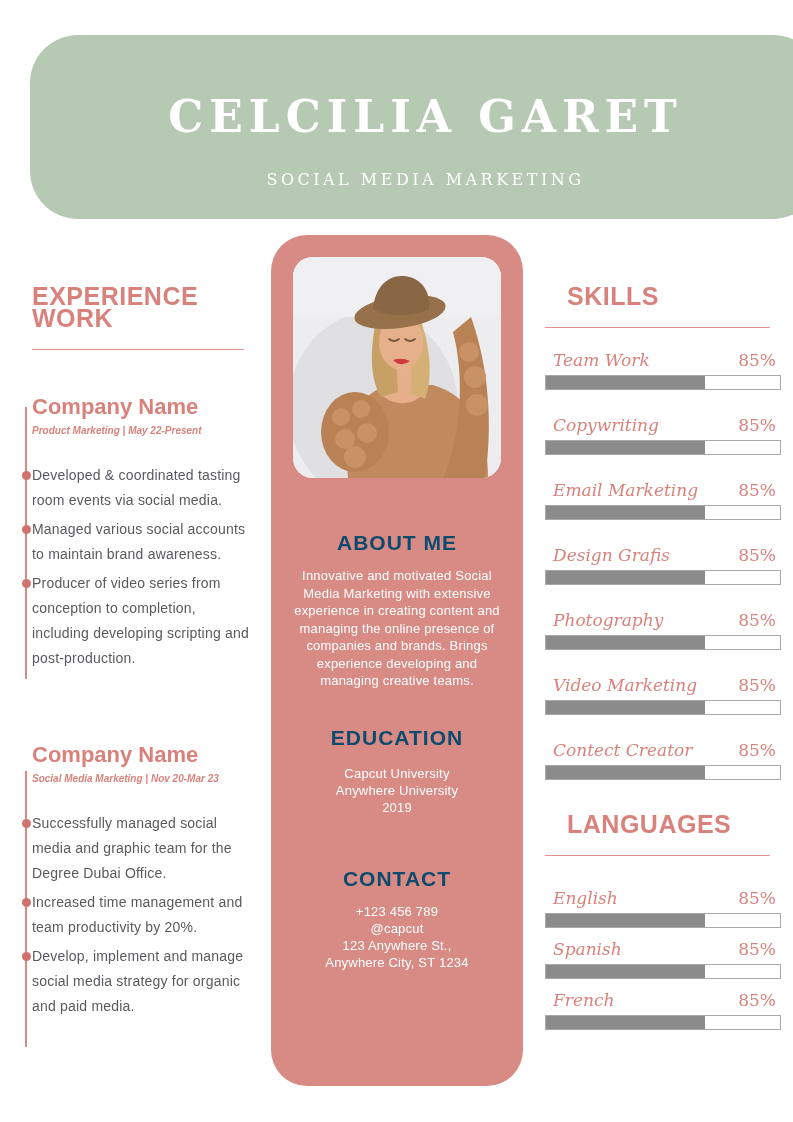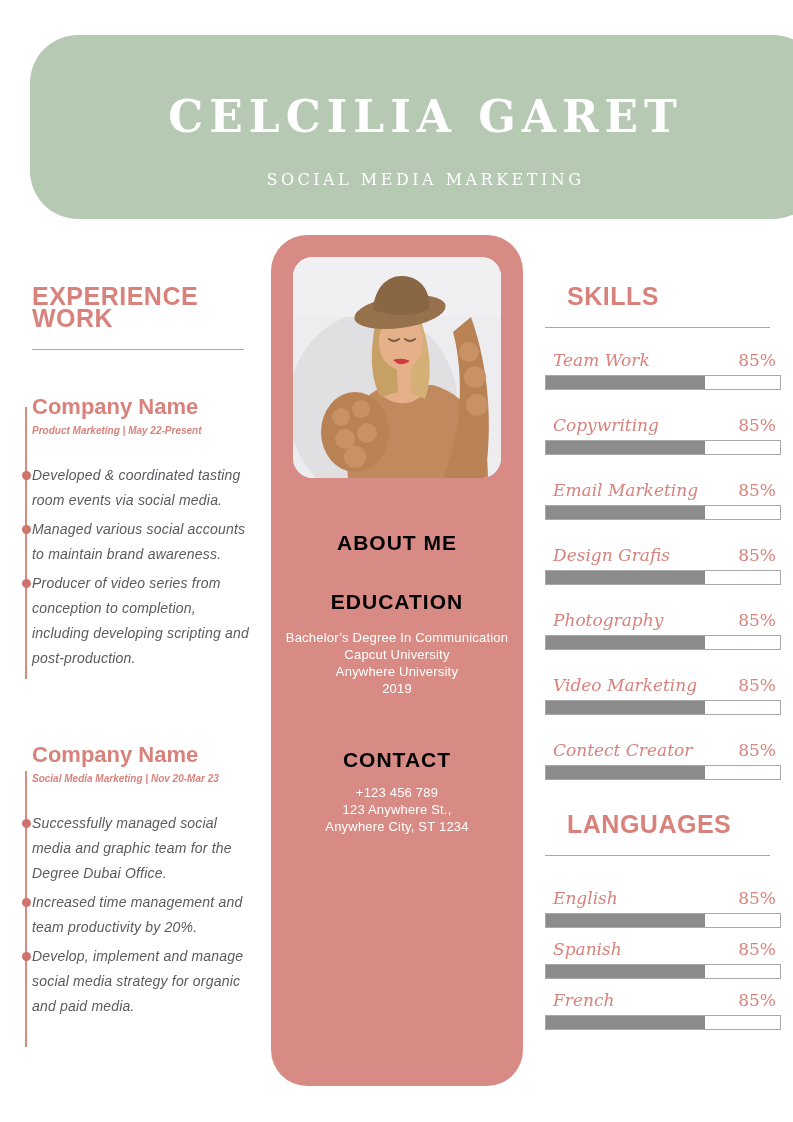--- a/index.html
+++ b/index.html
@@ -43,42 +43,42 @@
   .job-2 { margin-top:72px; }
   .timeline { position:absolute; left:12px; width:2px; background:#d98a82; }
   .job-1 .timeline { top:12px; height:272px; }
   .job-2 .timeline { top:28px; height:276px; }
 
   .job h3 { font-size:22px; line-height:24px; font-weight:bold; color:#d9827c; }
   .job .role {
     font-size:10px; line-height:20px; font-weight:bold; font-style:italic;
     color:#d9827c; margin-top:2px;
   }
-  .bullets { list-style:none; margin-top:22px;font-style:italic; }
+  .bullets { list-style:none; margin-top:22px; }
   .bullets li {
     position:relative; font-size:14px; line-height:25px; color:#595a5e;
     letter-spacing:0.2px; margin-bottom:4px;
   }
   .bullets li::before {
     content:""; position:absolute; left:-10.5px; top:8px;
     width:9px; height:9px; border-radius:50%; background:#d0736c;
   }
 
   
   .pink-col {
     position:absolute; left:271px; top:235px; width:252px; height:851px;
     background:#d88b84; border-radius:36px; text-align:center; color:#fff;
   }
   .photo {
     margin:22px auto 0; width:208px; height:221px; border-radius:20px;
     overflow:hidden; background:#ededef;
   }
   .photo svg { display:block; }
   .pink-col .col-title {
-    font-size:21px; line-height:22px; font-weight:bold; letter-spacing:1px; color:#000000;
+    font-size:21px; line-height:22px; font-weight:bold; letter-spacing:1px; color:#0c4a6e;
   }
   .about-title { margin-top:54px; }
   .about-text {
     margin:13px auto 0; width:220px; font-size:13px; line-height:17.5px;
     letter-spacing:0.2px;
   }
   .edu-title { margin-top:37px; }
   .edu-lines { margin-top:16px; }
   .contact-title { margin-top:52px; }
   .contact-lines { margin-top:13px; }
@@ -175,32 +175,33 @@
 
         <path d="M100 103 q8 8 17 1 q-8 -4 -17 -1" fill="#cf3a41"></path>
 
         <ellipse cx="107" cy="55" rx="46" ry="16" fill="#96714c" transform="rotate(-8 107 55)"></ellipse>
 
         <path d="M80 52 C82 30 95 18 110 19 C128 20 138 34 136 52 C120 60 95 60 80 52 Z" fill="#8a6744"></path>
       </svg>
     </div>
 
     <h2 class="col-title about-title">ABOUT ME</h2>
+    <p class="about-text">Innovative and motivated Social Media Marketing with extensive experience in creating content and managing the online presence of companies and brands. Brings experience developing and managing creative teams.</p>
 
     <h2 class="col-title edu-title">EDUCATION</h2>
     <div class="edu-lines">
-      <div class="line-13">Bachelor’s Degree In Communication</div>
       <div class="line-13">Capcut University</div>
       <div class="line-13">Anywhere University</div>
       <div class="line-13">2019</div>
     </div>
 
     <h2 class="col-title contact-title">CONTACT</h2>
     <div class="contact-lines">
       <div class="line-13">+123  456 789</div>
+      <div class="line-13">@capcut</div>
       <div class="line-13">123 Anywhere St.,</div>
       <div class="line-13">Anywhere City, ST 1234</div>
     </div>
   </aside>
 
   <section class="right-col">
     <h2 class="sec-title">SKILLS</h2>
     <hr class="rule">
 
     <div class="meters-skills">

